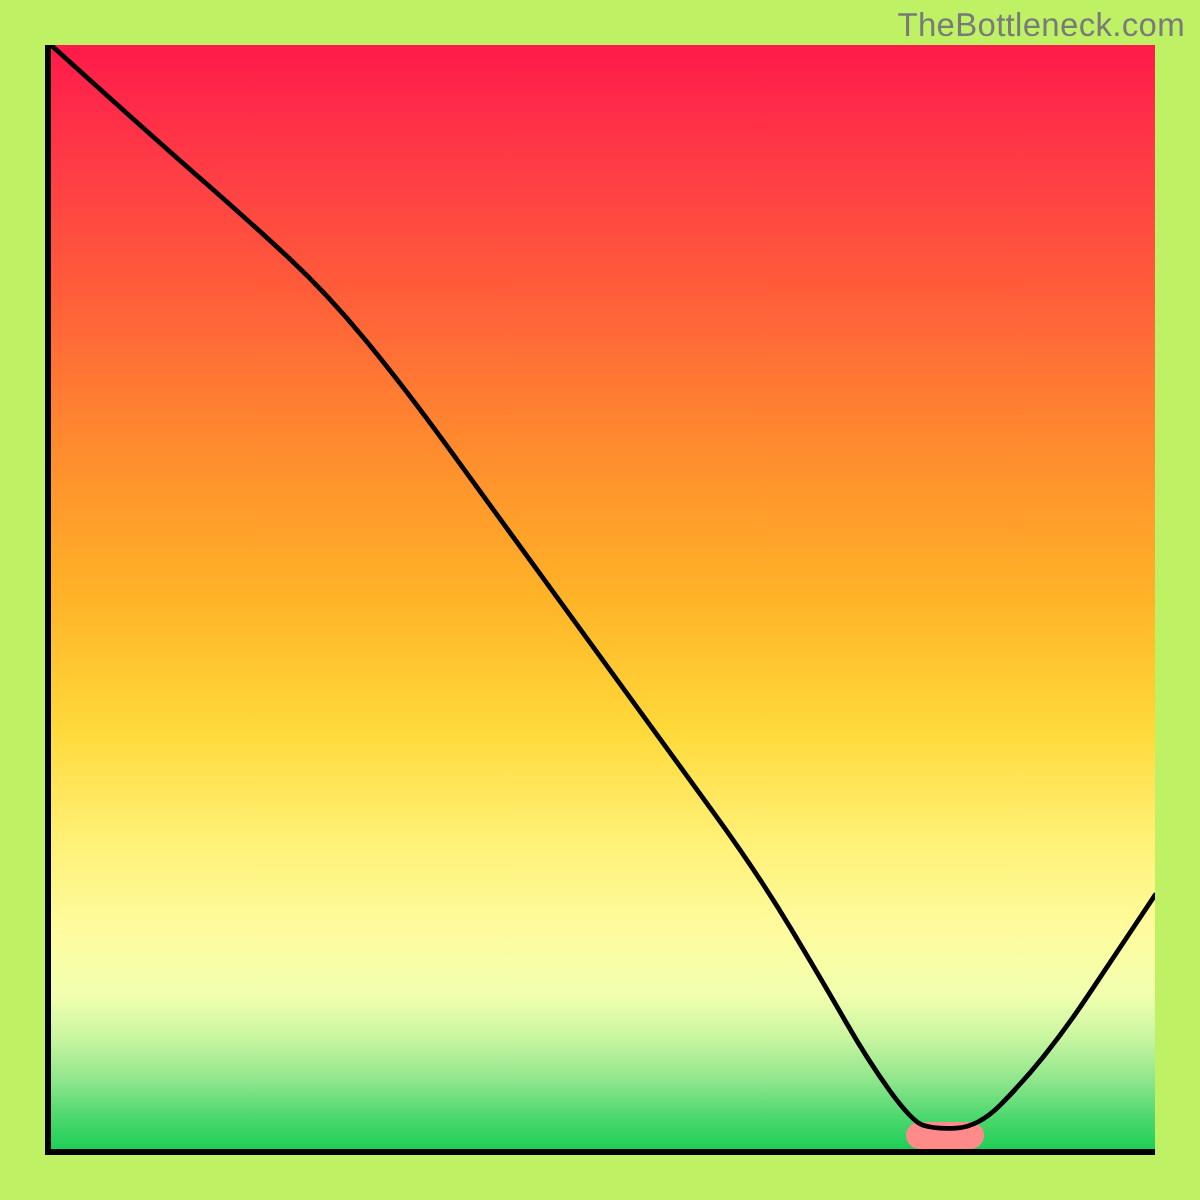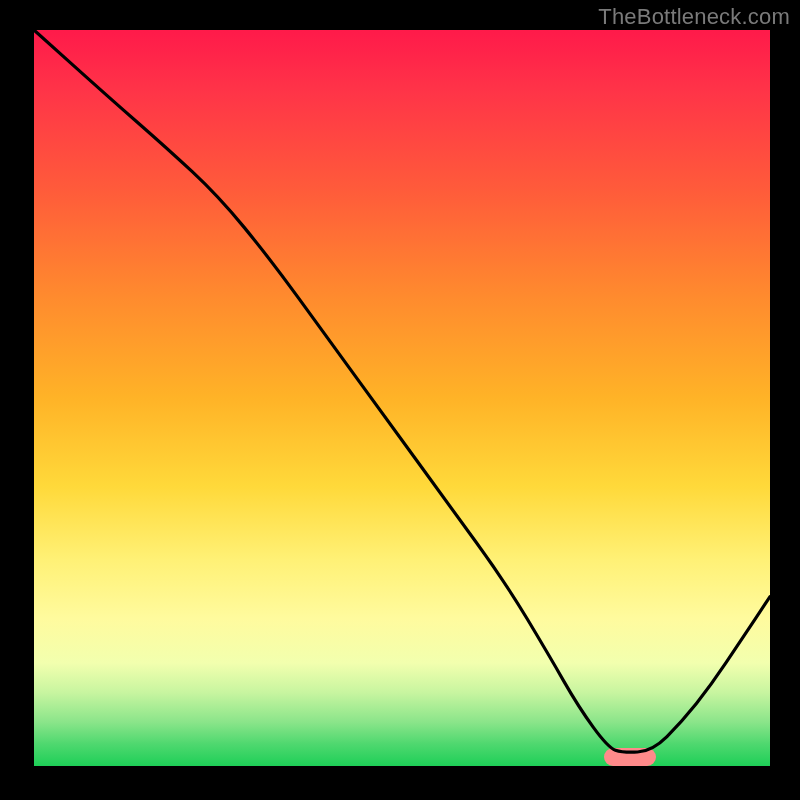--- a/index.html
+++ b/index.html
@@ -7,21 +7,21 @@
     padding: 0;
     width: 800px;
     height: 800px;
     background: #ffffff;
     overflow: hidden;
   }
   .chart-wrap {
     position: relative;
     width: 800px;
     height: 800px;
-    background: #000000;
+    background: #bef264;
   }
   .watermark {
     position: absolute;
     top: 4px;
     right: 10px;
     font-family: Arial, Helvetica, sans-serif;
     font-size: 22px;
     color: #7a7a7a;
     letter-spacing: 0.2px;
     user-select: none;

